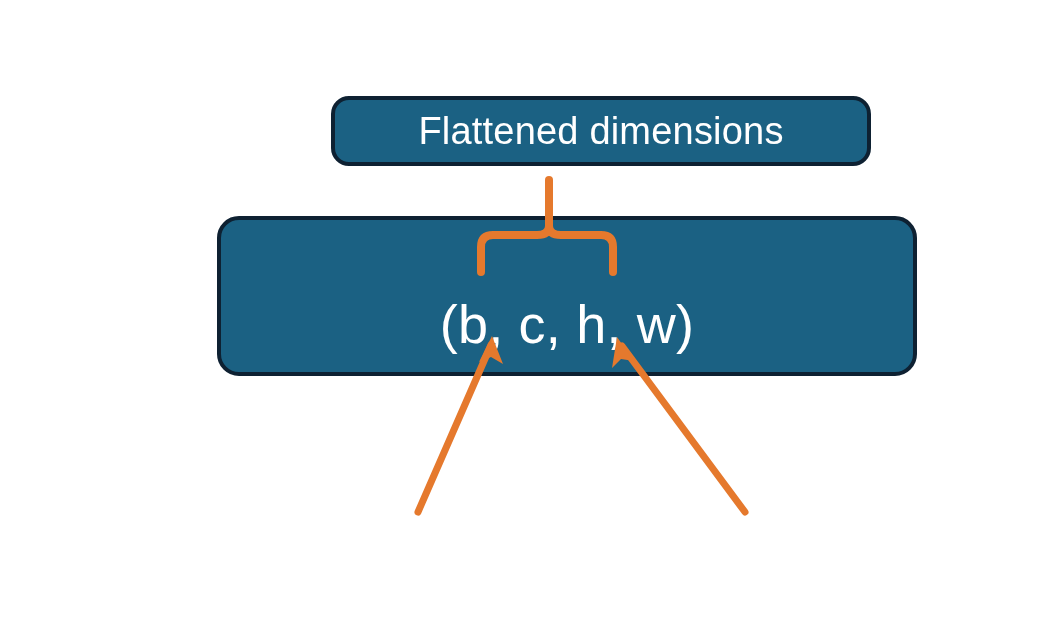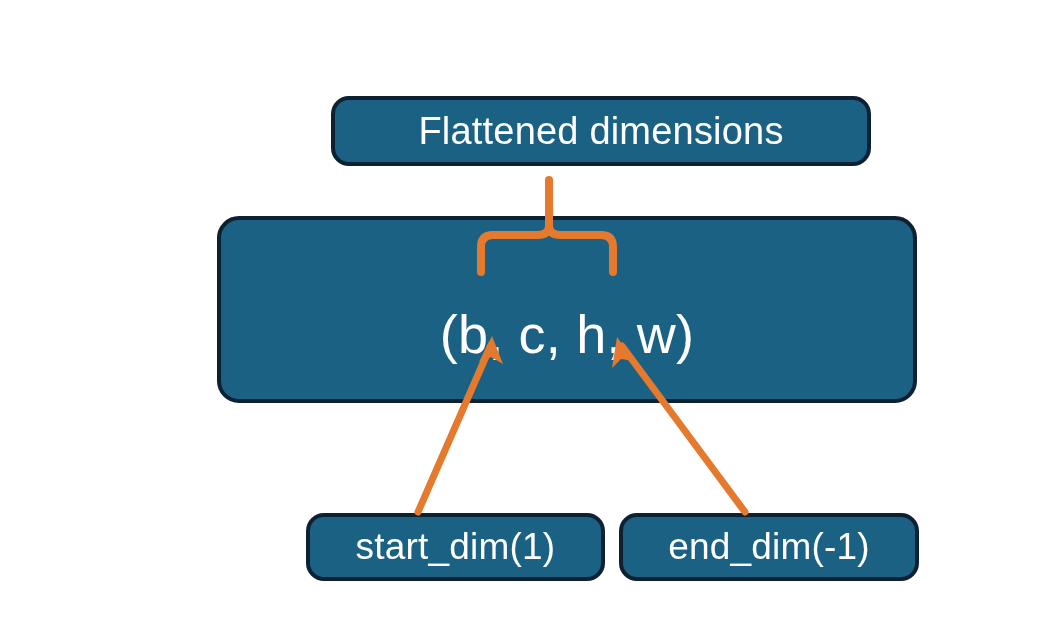--- a/index.html
+++ b/index.html
@@ -42,24 +42,24 @@
     left: 292px;
     top: 96px;
     width: 540px;
     height: 70px;
     font-size: 38px;
   }
   #node-tensor {
     left: 178px;
     top: 216px;
     width: 700px;
-    height: 187px;
+    height: 160px;
     font-size: 54px;
     align-items: flex-end;
-    padding-bottom: 38px;
+    padding-bottom: 21px;
     justify-content: center;
   }
   #node-tensor .node-label {
     line-height: 1;
   }
   #node-start {
     left: 267px;
     top: 513px;
     width: 299px;
     height: 68px;
@@ -117,21 +117,15 @@
   </svg>
 
   <div class="node" id="node-flattened">
     <span class="node-label">Flattened dimensions</span>
   </div>
 
   <div class="node main" id="node-tensor">
     <span class="node-label">(b, c, h, w)</span>
   </div>
 
-  <div class="node" id="node-start">
-    <span class="node-label">start_dim(1)</span>
-  </div>
 
-  <div class="node" id="node-end">
-    <span class="node-label">end_dim(-1)</span>
-  </div>
 
 </div>
 
 </body></html>

